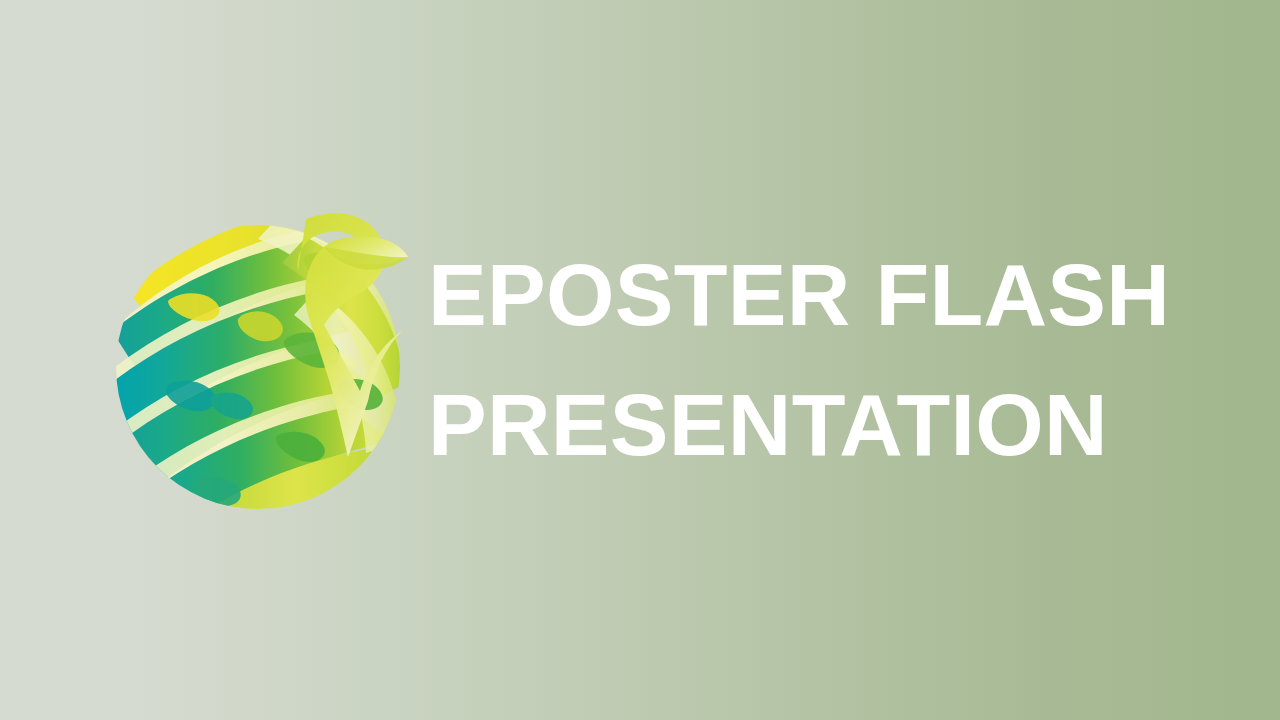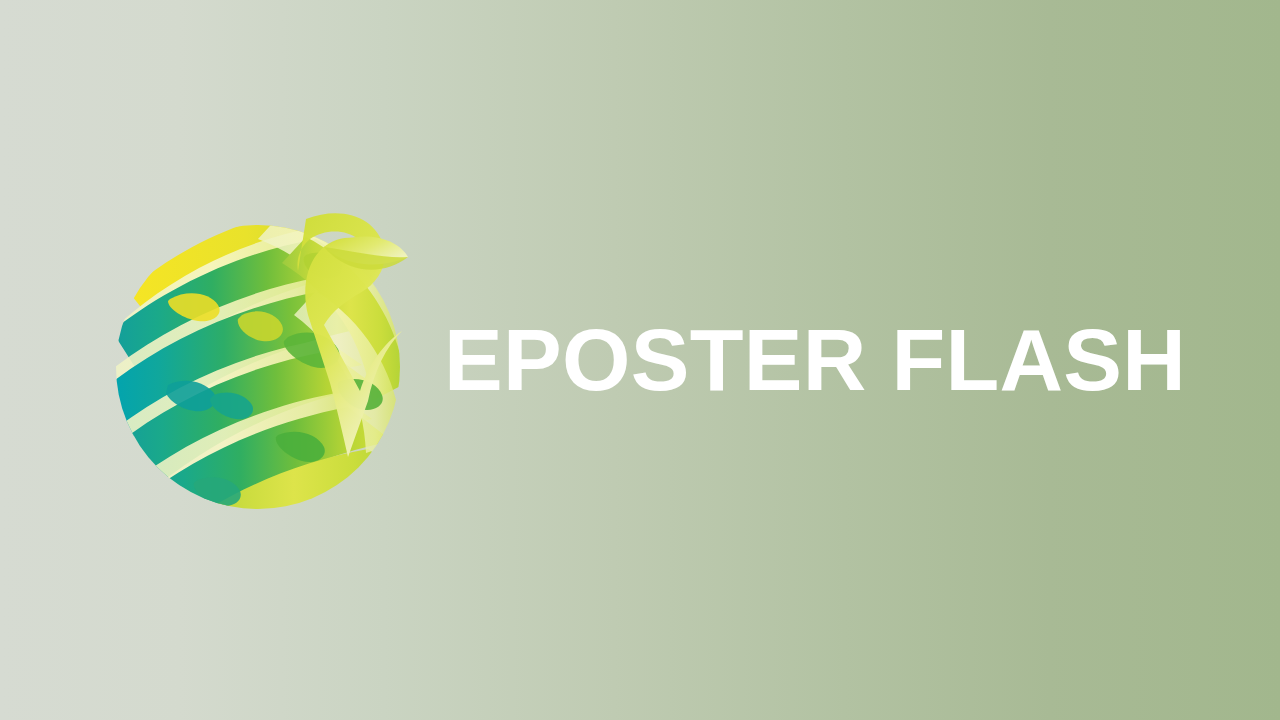--- a/index.html
+++ b/index.html
@@ -29,21 +29,20 @@
   
   #content {
     position: absolute;
     left: 0;
     top: 0;
     width: 1280px;
     height: 720px;
     display: flex;
     align-items: center;
     justify-content: flex-start;
-    gap: 16px;
   }
 
   #logo-wrap {
     width: 300px;
     height: 330px;
     margin-left: 110px;
     flex: 0 0 auto;
     display: block;
   }
   #logo-svg {
@@ -182,16 +181,17 @@
                    C 190,52 186,64 188,76 Z" fill="url(#gStem)" opacity="0.97"></path>
 
           <path d="M 214,52 C 246,34 286,40 298,62 C 270,74 236,72 214,52 Z" fill="url(#gLeaf)"></path>
           <path d="M 214,52 C 244,56 274,64 298,62 C 272,82 236,78 214,52 Z" fill="#cbda3a" opacity="0.85"></path>
         </g>
       </svg>
     </div>
 
     <div id="title-block">
       <div class="title-line">EPOSTER FLASH</div>
+      <div class="title-line">PRESENTATION</div>
     </div>
 
   </div>
 </div>
 
 </body></html>

